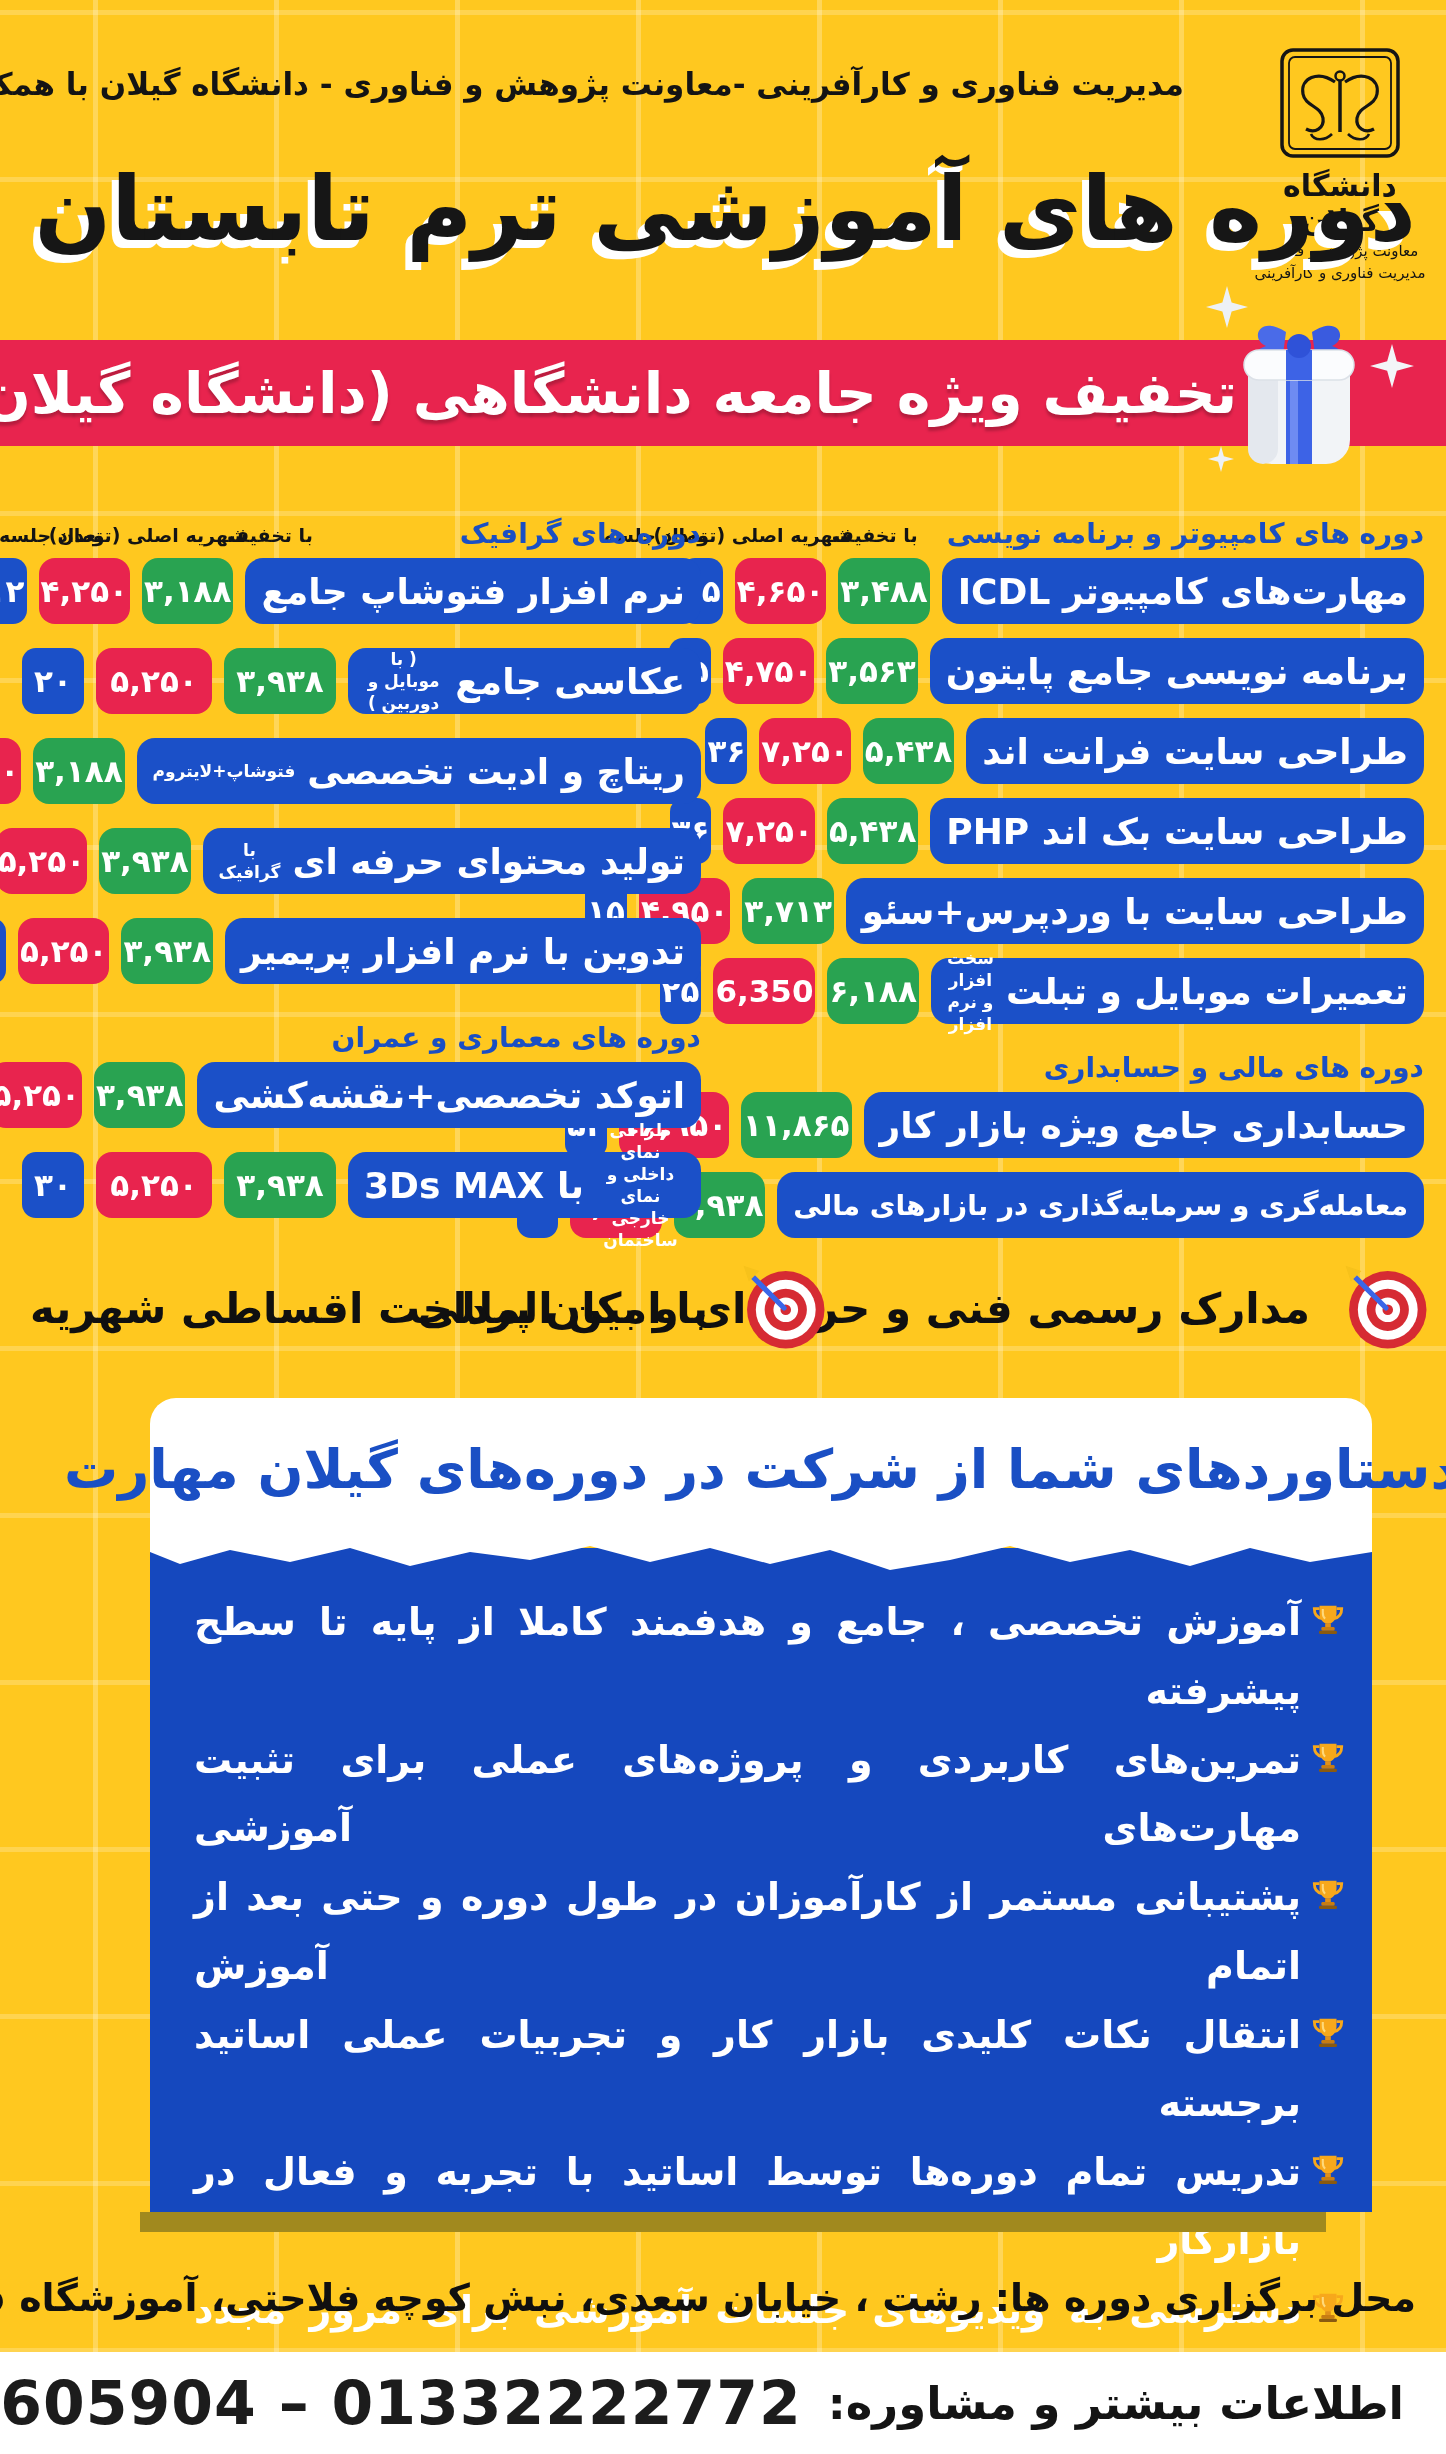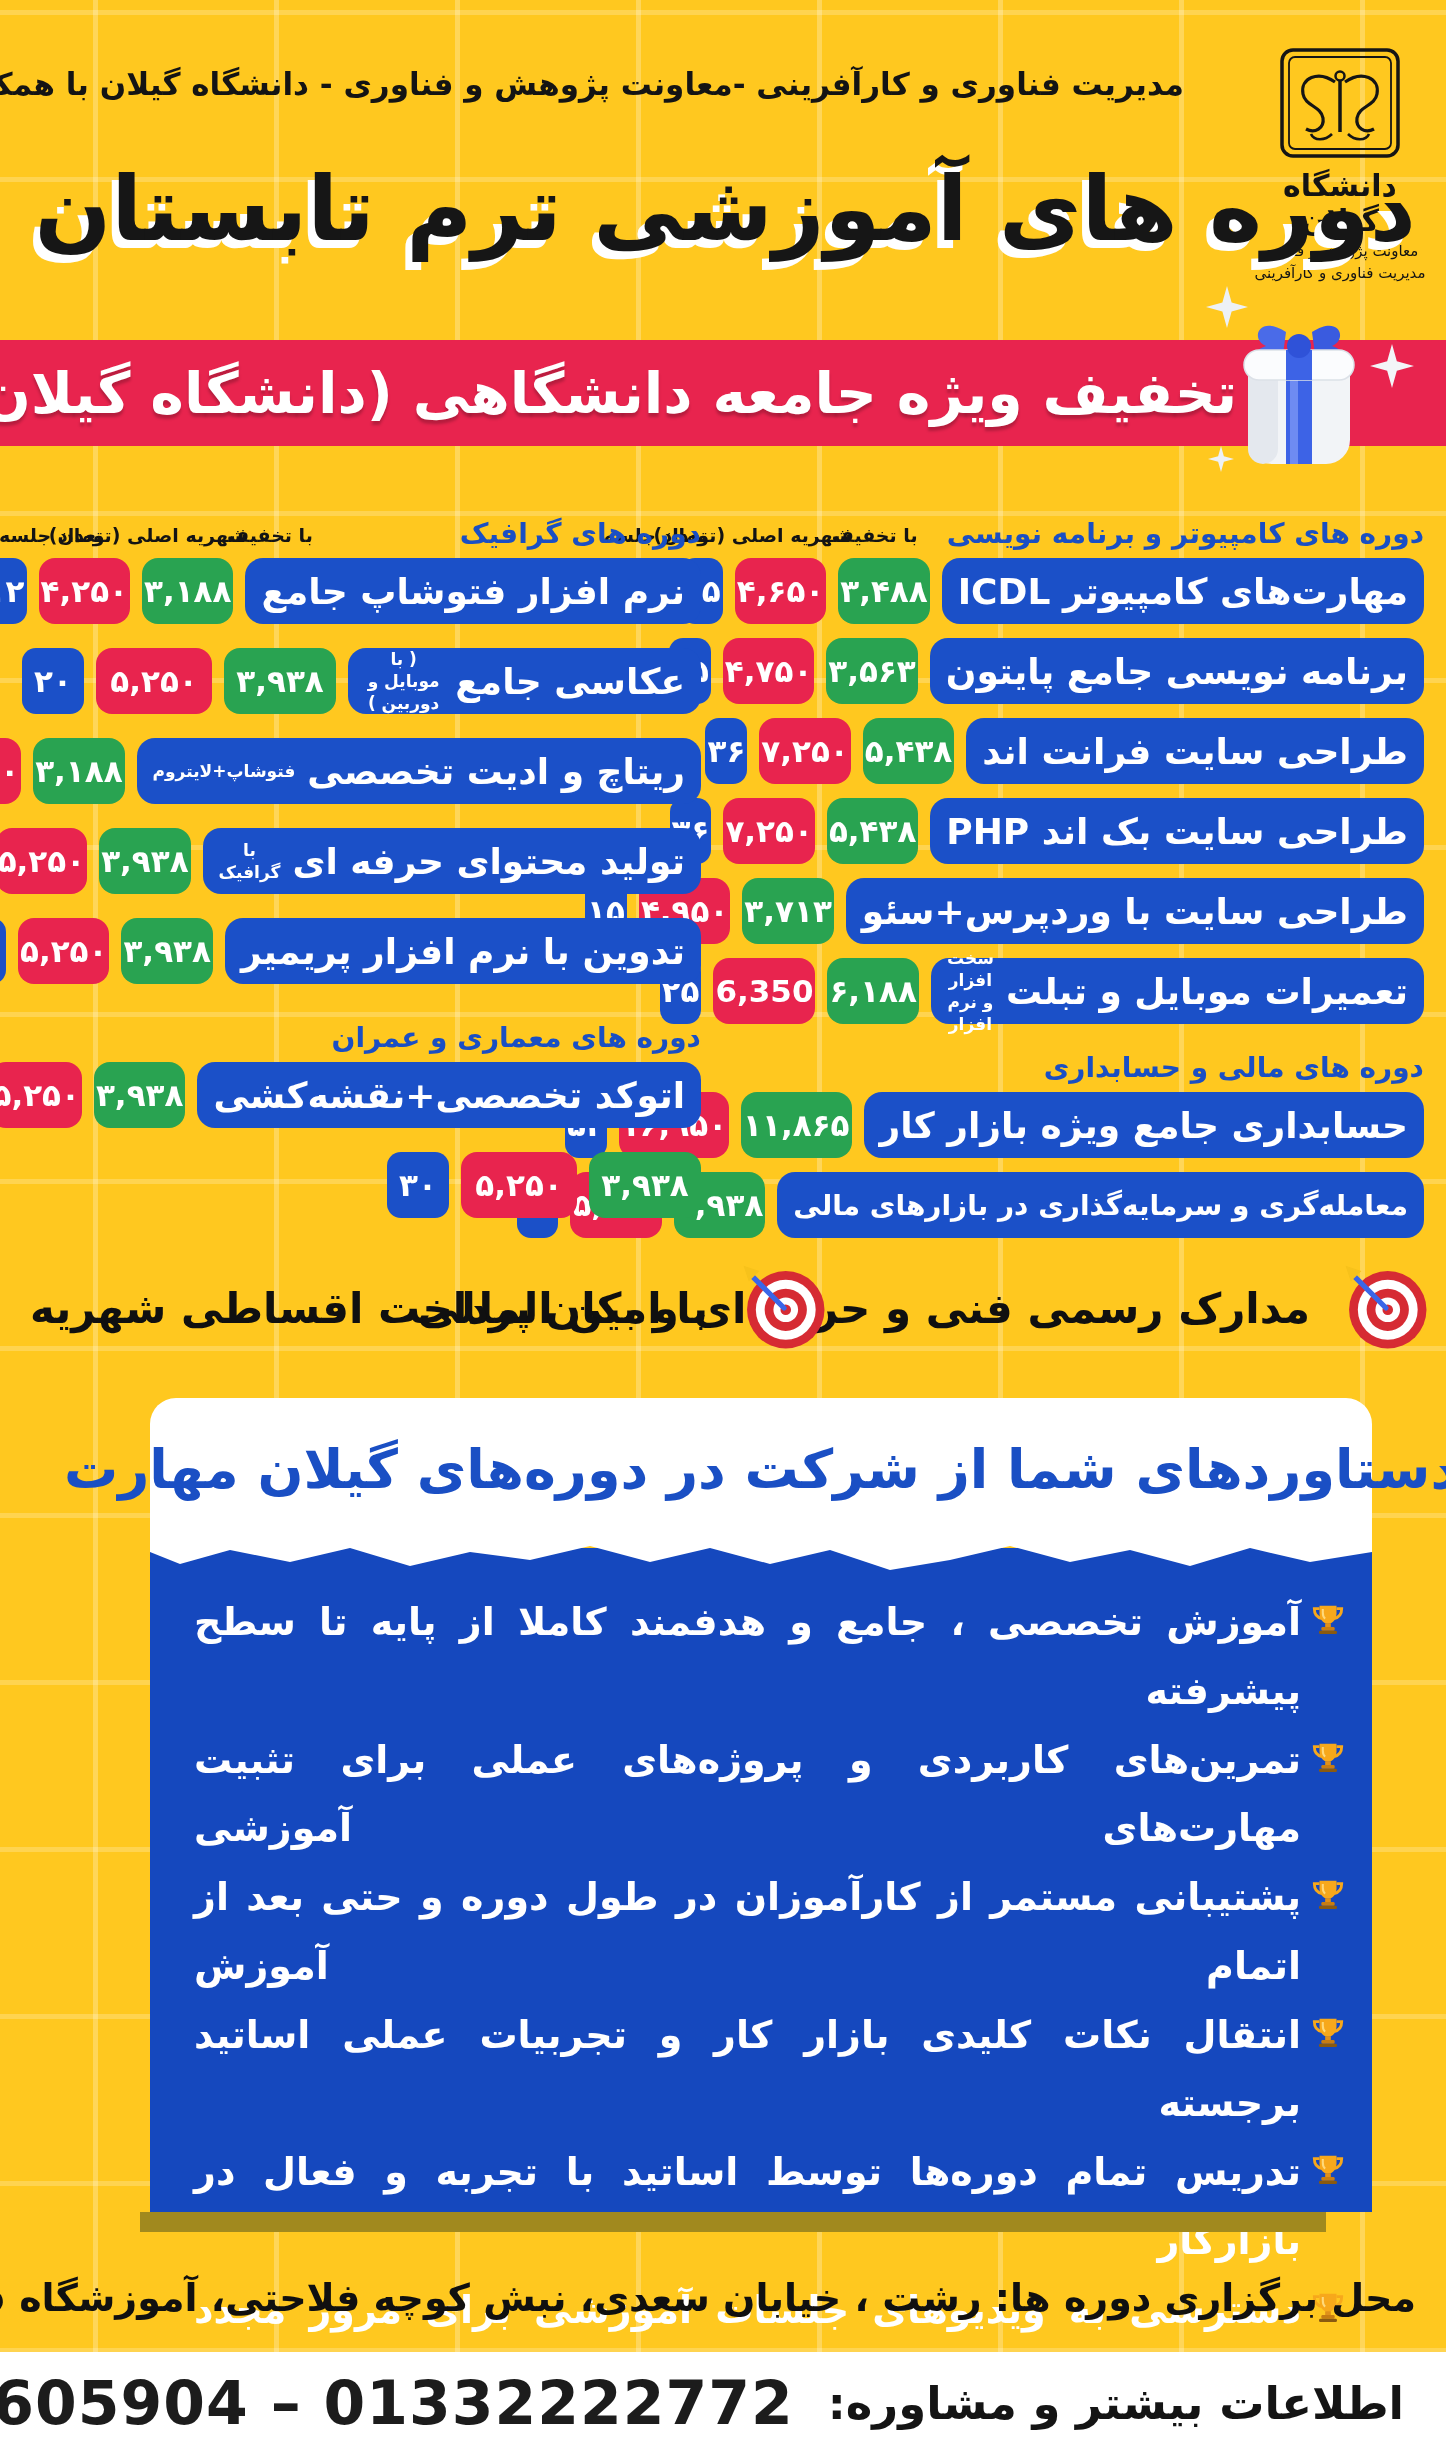--- a/index.html
+++ b/index.html
@@ -87,21 +87,21 @@
   }
   
   .location{
     position:absolute;top:2276px;left:30px;right:30px;text-align:center;
     font-size:38px;font-weight:800;color:#101010;white-space:nowrap;
   }
   .footer{
     position:absolute;top:2352px;left:0;right:0;height:102px;background:#fff;
     display:flex;align-items:center;padding:0 42px;box-sizing:border-box;gap:26px;
   }
-  .info-label{font-size:45px;font-weight:800;color:#141414;white-space:nowrap;margin-left:8px;}
+  .info-label{font-size:45px;font-weight:800;color:#141414;white-space:nowrap;}
   .phones{flex:1;text-align:center;font-size:60px;font-weight:700;color:#1c1c1c;white-space:nowrap;letter-spacing:1px;}
 </style>
 </head>
 <body>
 
 <div class="poster">
 
   <div class="top-line">مدیریت فناوری و کارآفرینی -معاونت پژوهش و فناوری - دانشگاه گیلان با همکاری گروه آموزشی گیلان مهارت برگزار می‌کند:</div>
 
   <div class="logo">
@@ -276,20 +276,25 @@
           <div class="sec-title">دوره های معماری و عمران</div>
         </div>
         <div class="row">
           <div class="name-box">
             <span class="nm">اتوکد تخصصی+نقشه‌کشی</span>
           </div>
           <div class="pill discount">۳,۹۳۸</div>
           <div class="pill price">۵,۲۵۰</div>
         </div>
         <div class="row">
+          <div class="name-box">
+            <span class="sub">طراحی نمای داخلی و
+نمای خارجی ساختمان</span>
+            <span class="nm">با 3Ds MAX</span>
+          </div>
           <div class="pill discount">۳,۹۳۸</div>
           <div class="pill price">۵,۲۵۰</div>
           <div class="pill sessions">۳۰</div>
         </div>
       </div>
   </div>
 
   <div class="midline mid-right">
     <svg width="88" height="88" viewBox="0 0 100 100">
       <circle cx="52" cy="52" r="44" fill="#D62B33"></circle>

